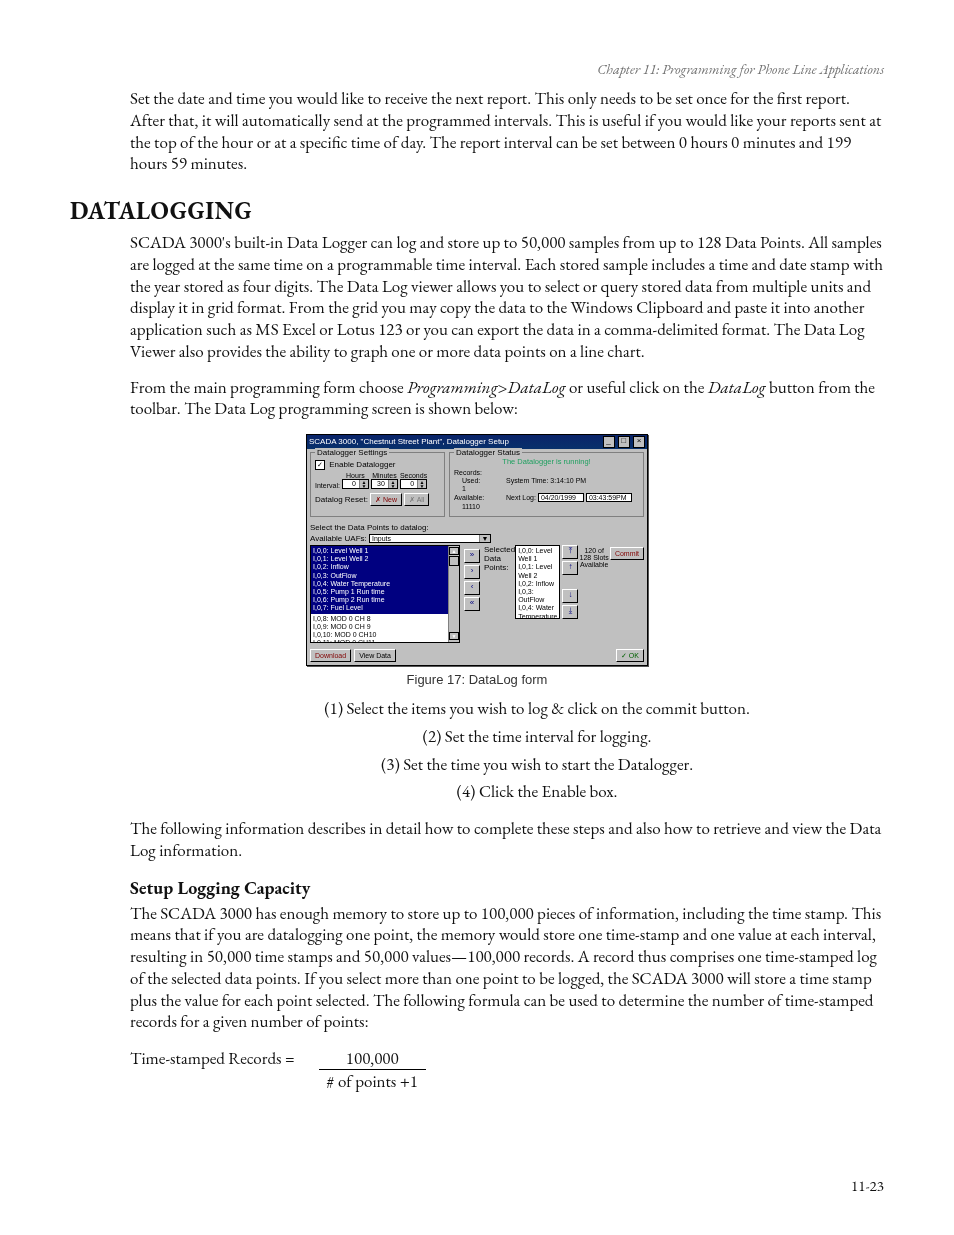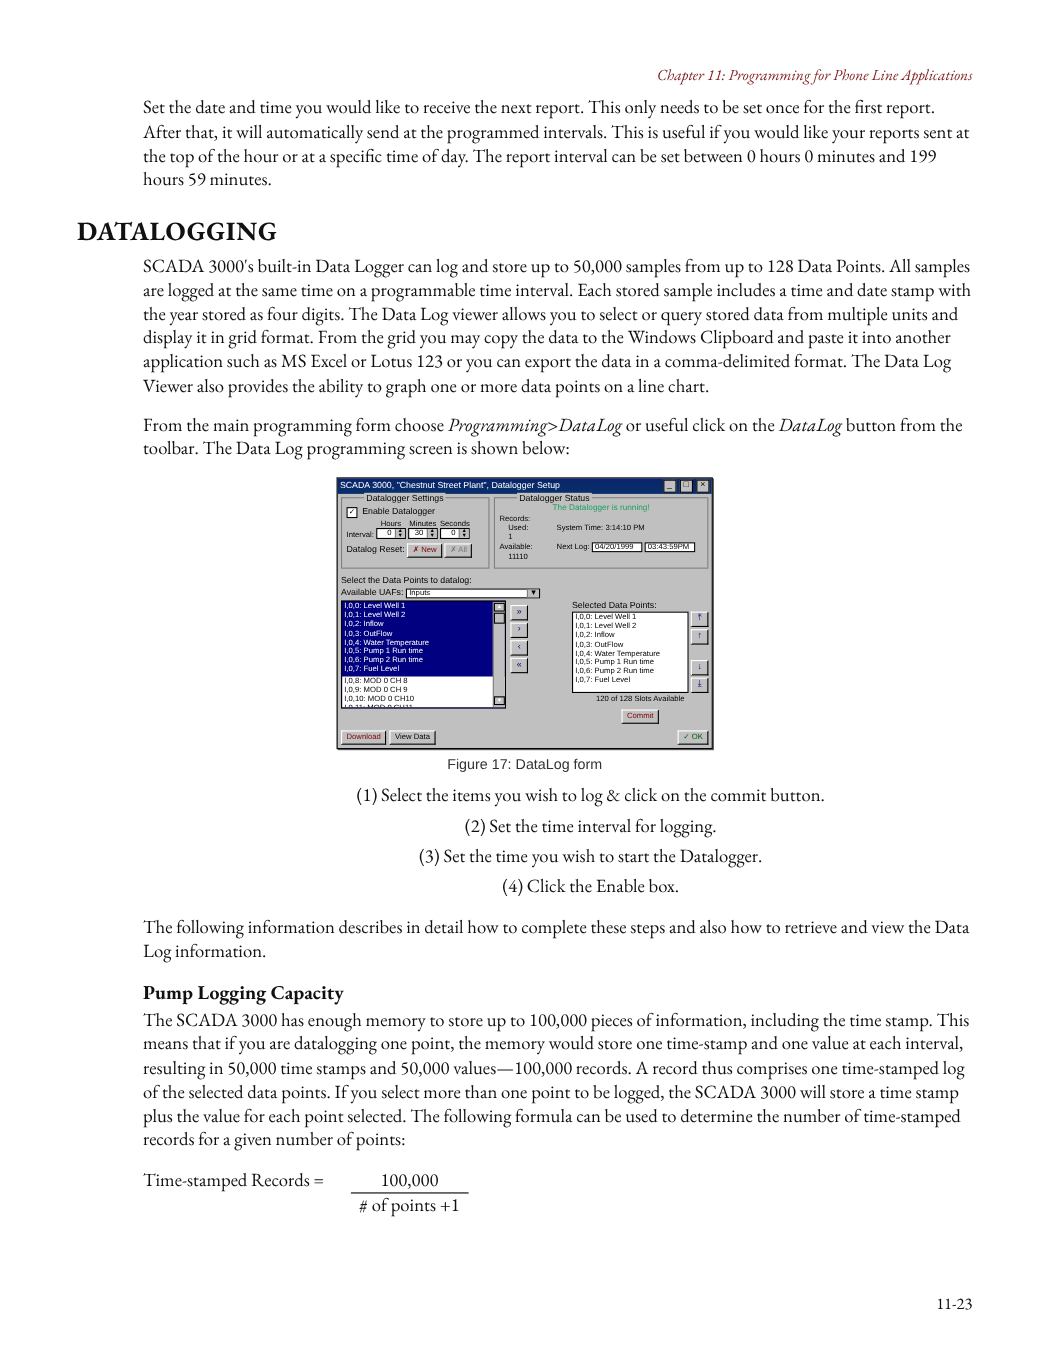--- a/index.html
+++ b/index.html
@@ -13,21 +13,21 @@
     width: 954px;
     min-height: 1235px;
     box-sizing: border-box;
     padding: 60px 70px 60px 70px;
     position: relative;
   }
   .running-head {
     text-align: right;
     font-style: italic;
     font-size: 14px;
-    color: #7f1d1d;
+    color: #737373;
     margin-bottom: 10px;
   }
   .body-p {
     font-size: 17px;
     line-height: 1.28;
     margin: 0 0 14px 0;
     text-align: left;
     padding-left: 60px; 
   }
   .h1 {
@@ -137,21 +137,21 @@
   }
   .groupbox {
     border: 1px solid #808080;
     padding: 4px 4px 6px 4px;
     margin-bottom: 4px;
     position: relative;
   }
   .groupbox > .legend {
     position: absolute;
     top: -5px;
-    left: 20px;
+    left: 4px;
     background: #c0c0c0;
     padding: 0 2px;
     font-size: 8px;
   }
   .gb-left { flex: 0 0 125px; }
   .gb-right { flex: 1; }
   .chk {
     display: inline-block;
     width: 8px; height: 8px;
     border: 1px solid #000;
@@ -308,23 +308,22 @@
     text-align: center;
     color: #000080;
   }
   .slot-line {
     text-align: center;
     font-size: 7px;
     margin: 2px 0 4px 0;
   }
   .right-col {
     display: flex;
-    flex-direction: column;
+    flex-direction: row;
     flex: 1;
-    margin-left: 36px;
   }
   .end-arrows {
     display: flex;
     flex-direction: column;
     gap: 2px;
     margin-left: 2px;
   }
   .sel-head-label {
     font-size: 8px;
     margin-bottom: 1px;
@@ -519,21 +518,21 @@
 
   <div class="steps">
     <div class="step">(1) Select the items you wish to log &amp; click on the commit button.</div>
     <div class="step">(2) Set the time interval for logging.</div>
     <div class="step">(3) Set the time you wish to start the Datalogger.</div>
     <div class="step">(4) Click the Enable box.</div>
   </div>
 
   <p class="body-p">The following information describes in detail how to complete these steps and also how to retrieve and view the Data Log information.</p>
 
-  <div class="h3">Pump Logging Capacity</div>
+  <div class="h3">Setup Logging Capacity</div>
 
   <p class="body-p">The SCADA 3000 has enough memory to store up to 100,000 pieces of information, including the time stamp. This means that if you are datalogging one point, the memory would store one time-stamp and one value at each interval, resulting in 50,000 time stamps and 50,000 values—100,000 records. A record thus comprises one time-stamped log of the selected data points. If you select more than one point to be logged, the SCADA 3000 will store a time stamp plus the value for each point selected. The following formula can be used to determine the number of time-stamped records for a given number of points:</p>
 
   <div class="formula-row">
     <span class="formula-label">Time-stamped Records  =  </span>
     <span class="formula-frac">
       <span class="num">100,000</span>
       <span class="den"># of points +1</span>
     </span>
   </div>

